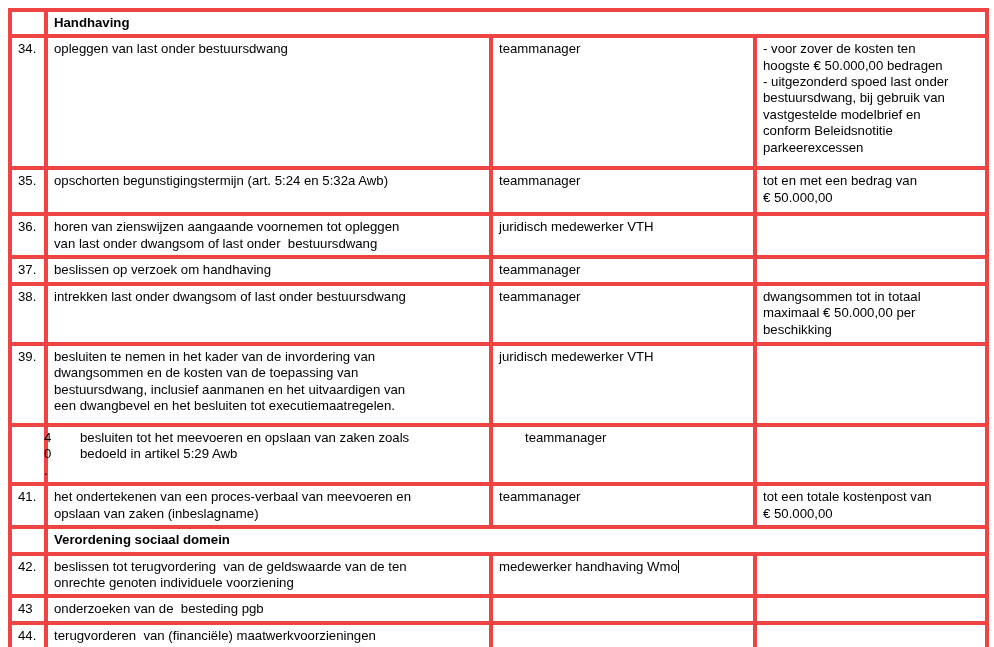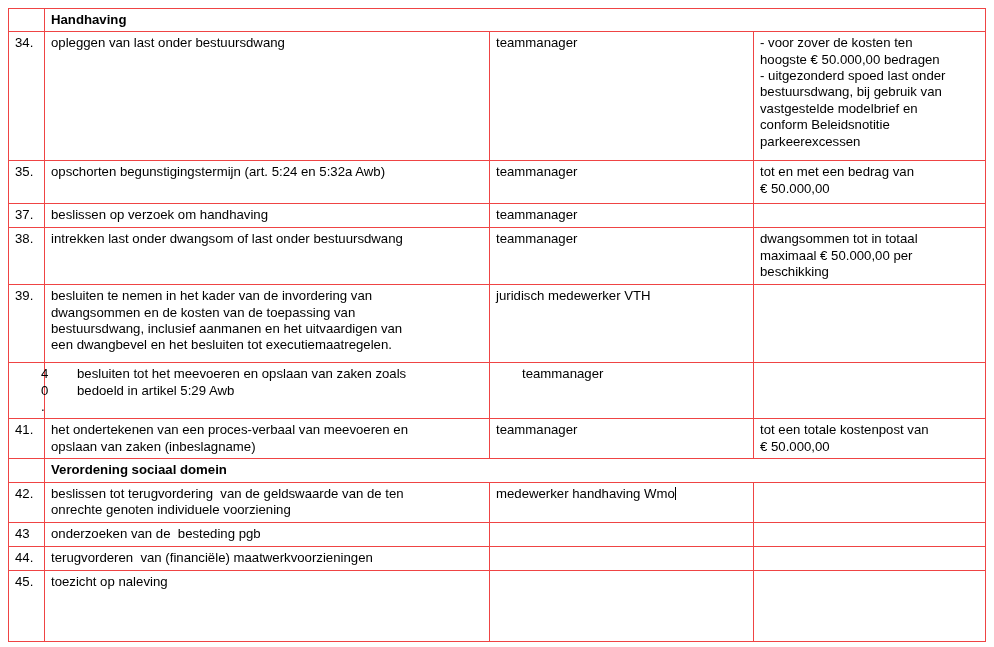--- a/index.html
+++ b/index.html
@@ -19,21 +19,21 @@
     box-sizing: border-box;
   }
   table.mandate-table {
     border-collapse: collapse;
     width: 977px;
     table-layout: fixed;
     font-size: 13.2px;
     line-height: 1.24;
   }
   table.mandate-table td {
-    border: 1px solid #ef4444;
+    border: 4px solid #ef4444;
     vertical-align: top;
     padding: 3px 5px 3px 6px;
     word-wrap: break-word;
     white-space: pre-wrap;
   }
   col.c-num   { width: 36px; }
   col.c-desc  { width: 445px; }
   col.c-role  { width: 264px; }
   col.c-limit { width: 232px; }
 
@@ -105,20 +105,27 @@
       </tr>
 
       <tr class="r-35">
         <td class="num">35.</td>
         <td>opschorten begunstigingstermijn (art. 5:24 en 5:32a Awb)</td>
         <td>teammanager</td>
         <td>tot en met een bedrag van
 € 50.000,00</td>
       </tr>
 
+      <tr class="r-36">
+        <td class="num">36.</td>
+        <td>horen van zienswijzen aangaande voornemen tot opleggen
+van last onder dwangsom of last onder  bestuursdwang</td>
+        <td>juridisch medewerker VTH</td>
+        <td></td>
+      </tr>
 
       <tr class="r-37">
         <td class="num">37.</td>
         <td>beslissen op verzoek om handhaving</td>
         <td>teammanager</td>
         <td></td>
       </tr>
 
       <tr class="r-38">
         <td class="num">38.</td>

